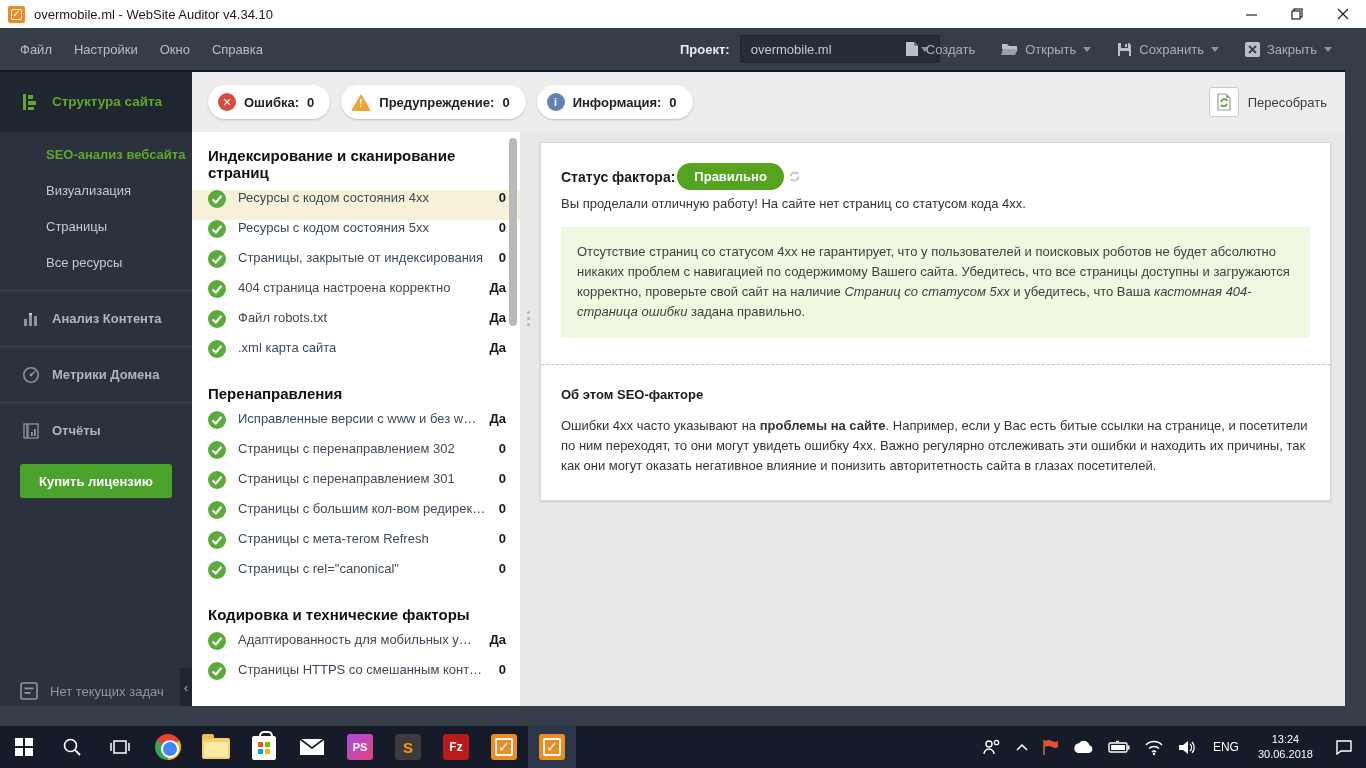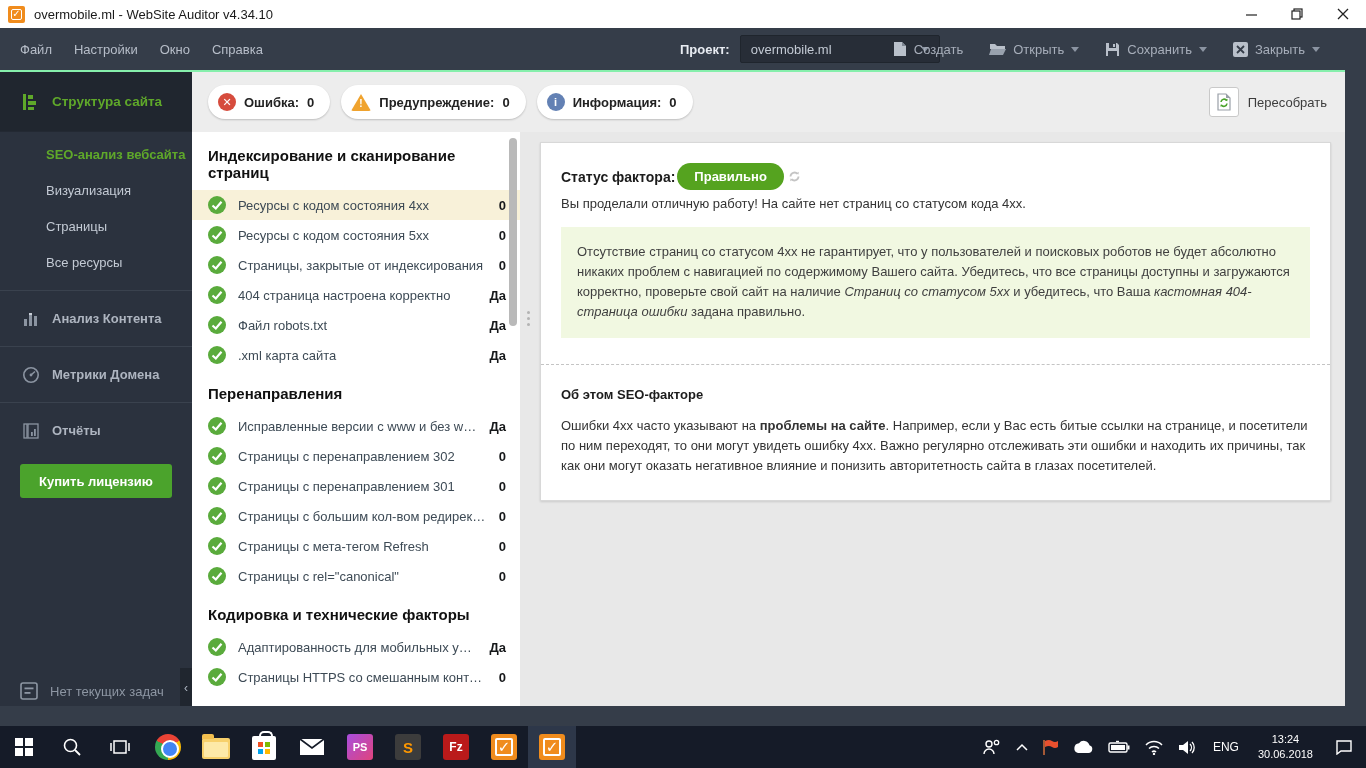--- a/index.html
+++ b/index.html
@@ -1,39 +1,39 @@
 <!DOCTYPE html>
 <html><head>
 <meta charset="utf-8">
 <style>
   * { margin:0; padding:0; box-sizing:border-box; }
   html,body { width:1366px; height:768px; overflow:hidden; }
   body { font-family:"Liberation Sans","DejaVu Sans",sans-serif; font-size:13px; }
-  #screen { position:relative; width:1366px; height:740px; background:#86efac; }
+  #screen { position:relative; width:1366px; height:740px; background:#0f172a; }
 
   
   #titlebar { position:absolute; left:0; top:0; width:1366px; height:28px; background:#ffffff; display:flex; align-items:center; }
   .app-ico { width:17px; height:17px; margin:0 9px 0 8px; background:#f08c1d; border-radius:2px; position:relative; }
   .app-ico:before { content:""; position:absolute; left:3px; top:3px; right:3px; bottom:3px; border:1.5px solid #fff; border-radius:2px; }
   .app-ico:after { content:"✓"; position:absolute; left:0; top:0; width:100%; height:100%; color:#fff; font-size:10px; line-height:16px; text-align:center; font-weight:bold; }
   #title-text { font-size:13px; color:#1a1a1a; }
   #win-controls { margin-left:auto; display:flex; height:100%; }
   .win-btn { width:46px; height:100%; display:flex; align-items:center; justify-content:center; color:#222; }
   .win-btn svg { display:block; }
 
   
   #menubar { position:absolute; left:0; top:28px; width:1366px; height:42px; background:#353d49; display:flex; align-items:center; }
   .menu-item { color:#b7bec9; margin-left:22px; font-size:13px; cursor:default; }
   .menu-item:first-child { margin-left:20px; }
   #proj-zone { position:absolute; left:680px; top:0; height:42px; display:flex; align-items:center; }
   #proj-label { color:#e8ecf2; font-weight:bold; margin-right:10px; }
   #proj-select { width:200px; height:28px; background:#272d37; border:1px solid #1f252d; border-radius:2px; color:#c3cad4; display:flex; align-items:center; padding:0 10px; }
   #proj-select .car { margin-left:auto; }
   .car { width:0; height:0; border-left:4px solid transparent; border-right:4px solid transparent; border-top:5px solid #8b94a2; }
-  #menu-actions { position:absolute; right:46px; top:0; height:42px; display:flex; align-items:center; gap:26px;justify-content:center; }
+  #menu-actions { position:absolute; right:34px; top:0; height:42px; display:flex; align-items:center; gap:26px;justify-content:center; }
   .m-act { display:flex; align-items:center; gap:7px; color:#a7aeba; font-size:13px; }
   .m-act svg { display:block; }
 
   
   #app-body { position:absolute; left:0; top:72px; width:1366px; height:636px; display:flex; }
   #right-strip { position:absolute; right:0; top:70px; width:21px; height:656px; background:#353d49; }
   #bottom-strip { position:absolute; left:0; top:706px; width:1366px; height:20px; background:#353d49; }
 
   
   #sidebar { position:relative; width:192px; height:636px; background:#2b323e; flex:none; }
@@ -60,21 +60,21 @@
   .b-warn { width:0; height:0; border-left:10px solid transparent; border-right:10px solid transparent; border-bottom:17px solid #f0a32e; border-radius:2px; position:relative; }
   .b-warn span { position:absolute; left:-2px; top:4px; color:#fff; font-size:10px; font-weight:bold; }
   #rebuild { margin-left:auto; margin-right:18px; display:flex; align-items:center; gap:9px; color:#3c3c3c; }
   #rebuild .rb-ico { width:30px; height:30px; background:#fff; border:1px solid #c9c9c9; border-radius:3px; display:flex; align-items:center; justify-content:center; }
 
   #main { flex:1; display:flex; background:#e8e8e8; position:relative; }
 
   
   #factor-list { width:328px; background:#fff; flex:none; position:relative; overflow:hidden; }
   .f-sec-title { font-size:15px; font-weight:bold; color:#111; padding:15px 14px 9px 16px; }
-  .f-item { height:30px; display:flex; align-items:center; padding:0 14px 0 16px; gap:12px; }
+  .f-item { height:30px; display:flex; padding:0 14px 0 16px; gap:12px; }
   .f-item.selected { background:#f8f1d9; }
   .f-label { color:#3d4a55; font-size:13px; white-space:nowrap; overflow:hidden; text-overflow:ellipsis; flex:1; }
   .f-val { font-weight:bold; color:#16181a; flex:none; }
   .chk { width:18px; height:18px; flex:none; }
   #fl-scroll { position:absolute; right:3px; top:4px; width:8px; height:560px; }
   #fl-thumb { position:absolute; left:0; top:2px; width:8px; height:188px; background:#b9b9b9; border-radius:4px; }
 
   
   #gutter { width:20px; flex:none; position:relative; }
   #gutter .dots { position:absolute; left:7px; top:176px; }

